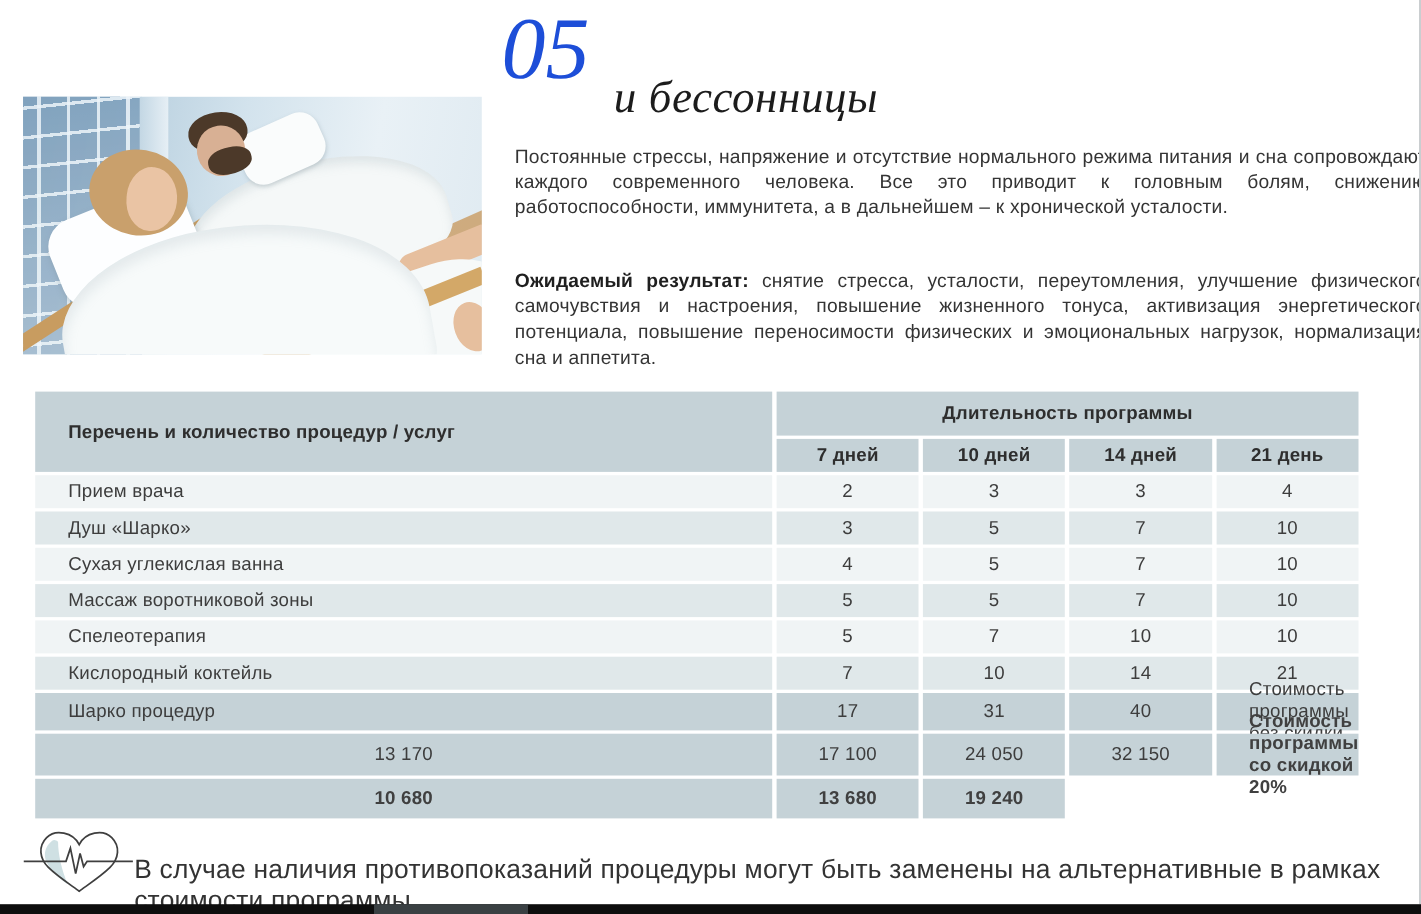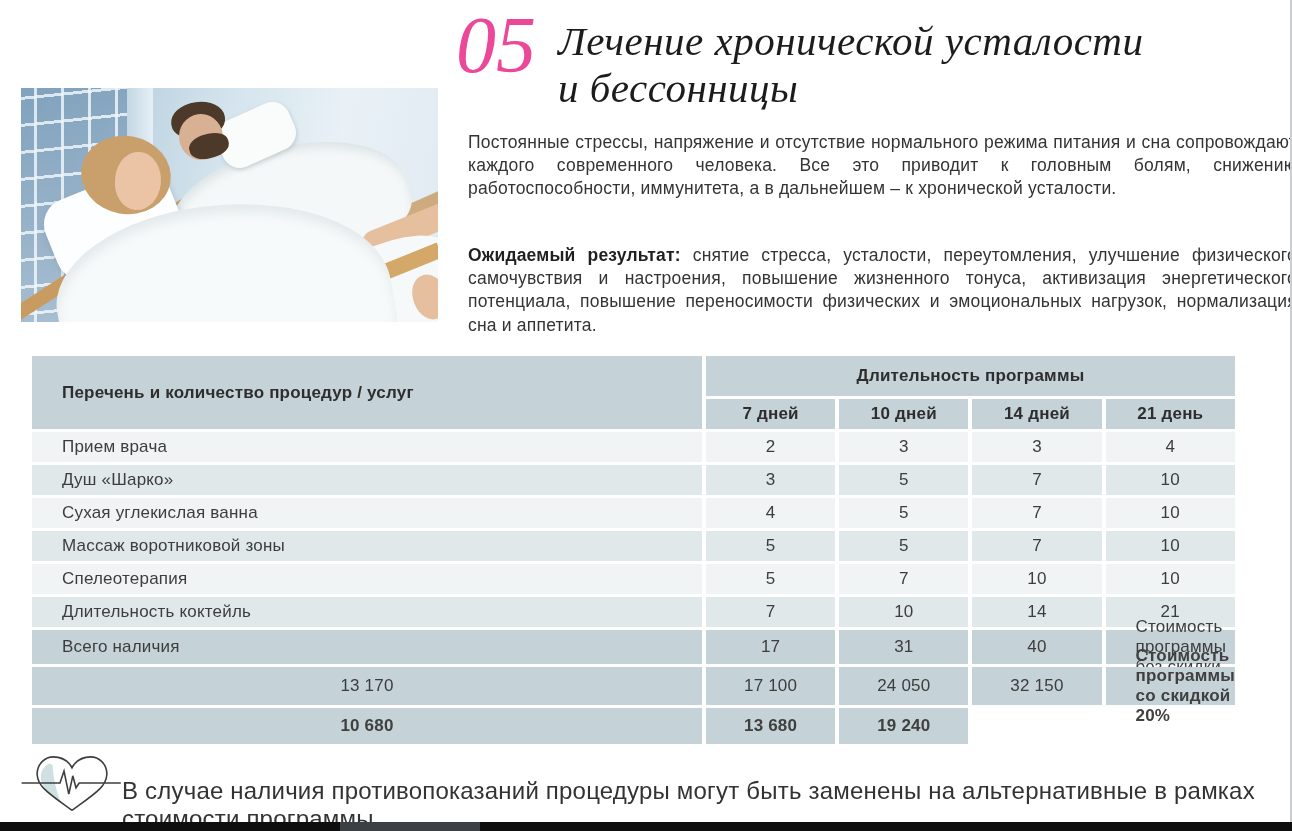--- a/index.html
+++ b/index.html
@@ -5,21 +5,21 @@
   html,body { margin:0; padding:0; }
   body {
     width:1292px; height:831px; position:relative; background:#ffffff;
     font-family:"Liberation Sans", sans-serif; color:#3b3b3b;
     overflow:hidden;
   }
   
   .page-number {
     position:absolute; left:456px; top:2px;
     font-family:"Liberation Serif", serif; font-style:italic;
-    font-size:80px; line-height:86px; color:#ec4899; font-weight:400;
+    font-size:80px; line-height:86px; color:#1d4ed8; font-weight:400;
   }
   .page-title {
     position:absolute; left:558px; top:18px; margin:0;
     font-family:"Liberation Serif", serif; font-style:italic; font-weight:400;
     font-size:41px; line-height:47px; color:#1c1c1c; letter-spacing:0.5px;
   }
   
   .para {
     position:absolute; left:468px; width:829px;
     font-size:17.5px; line-height:23.2px; letter-spacing:0.2px;
@@ -112,21 +112,21 @@
   <div class="leg-robe"></div>
   <div class="hand"></div>
   <div class="wood-2"></div>
   <div class="woman-pillow"></div>
   <div class="woman-hair"></div>
   <div class="woman-face"></div>
   <div class="woman-robe"></div>
 </div>
 
 <div class="page-number">05</div>
-<h1 class="page-title"><span>Лечение хронической усталости</span><br><span>и бессонницы</span></h1>
+<h1 class="page-title"><br><span>и бессонницы</span></h1>
 
 <p class="para para-intro">Постоянные стрессы, напряжение и отсутствие нормального режима питания и сна сопровождают каждого современного человека. Все это приводит к головным болям, снижению работоспособности, иммунитета, а в дальнейшем – к хронической усталости.</p>
 <p class="para para-expected"><b>Ожидаемый результат:</b><span> снятие стресса, усталости, переутомления, улучшение физического самочувствия и настроения, повышение жизненного тонуса, активизация энергетического потенциала, повышение переносимости физических и эмоциональных нагрузок, нормализация сна и аппетита.</span></p>
 
 <div class="program-table">
   <div class="cell label head hdr-left">Перечень и количество процедур / услуг</div>
   <div class="cell head hdr-group">Длительность программы</div>
   <div class="cell head hdr-day">7 дней</div>
   <div class="cell head hdr-day">10 дней</div>
   <div class="cell head hdr-day">14 дней</div>
@@ -150,26 +150,26 @@
     <div class="cell label tone-medium">Массаж воротниковой зоны</div>
     <div class="cell value tone-medium">5</div>
     <div class="cell value tone-medium">5</div>
     <div class="cell value tone-medium">7</div>
     <div class="cell value tone-medium">10</div>
     <div class="cell label tone-light">Спелеотерапия</div>
     <div class="cell value tone-light">5</div>
     <div class="cell value tone-light">7</div>
     <div class="cell value tone-light">10</div>
     <div class="cell value tone-light">10</div>
-    <div class="cell label tone-medium">Длительность коктейль</div>
+    <div class="cell label tone-medium">Кислородный коктейль</div>
     <div class="cell value tone-medium">7</div>
     <div class="cell value tone-medium">10</div>
     <div class="cell value tone-medium">14</div>
     <div class="cell value tone-medium">21</div>
-    <div class="cell label tone-dark">Всего наличия</div>
+    <div class="cell label tone-dark">Шарко процедур</div>
     <div class="cell value tone-dark">17</div>
     <div class="cell value tone-dark">31</div>
     <div class="cell value tone-dark">40</div>
     <div class="cell label tone-dark">Стоимость программы без скидки</div>
     <div class="cell value tone-dark">13 170</div>
     <div class="cell value tone-dark">17 100</div>
     <div class="cell value tone-dark">24 050</div>
     <div class="cell value tone-dark">32 150</div>
     <div class="cell label tone-dark bold">Стоимость программы со скидкой 20%</div>
     <div class="cell value tone-dark bold">10 680</div>

